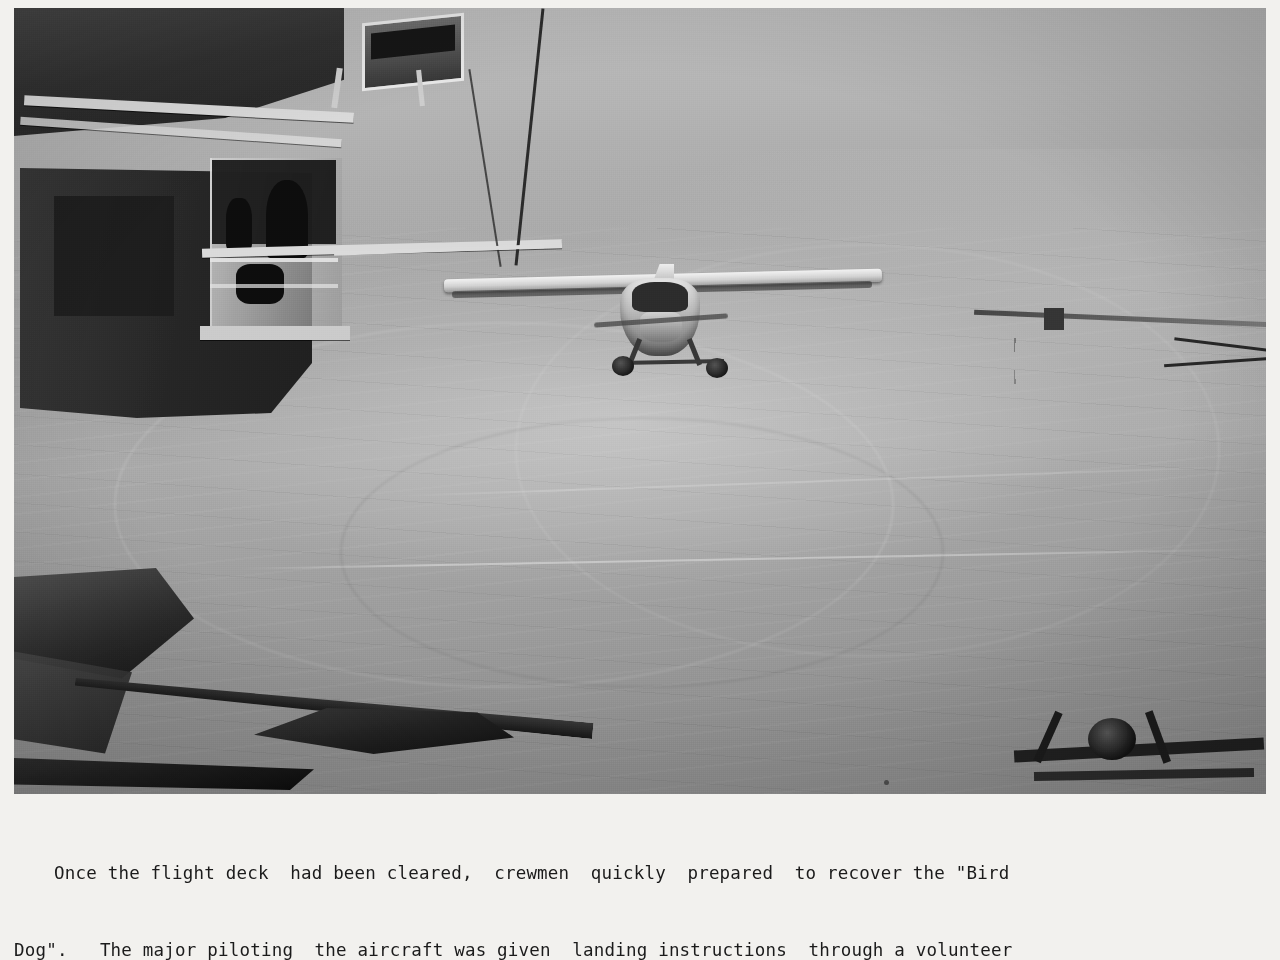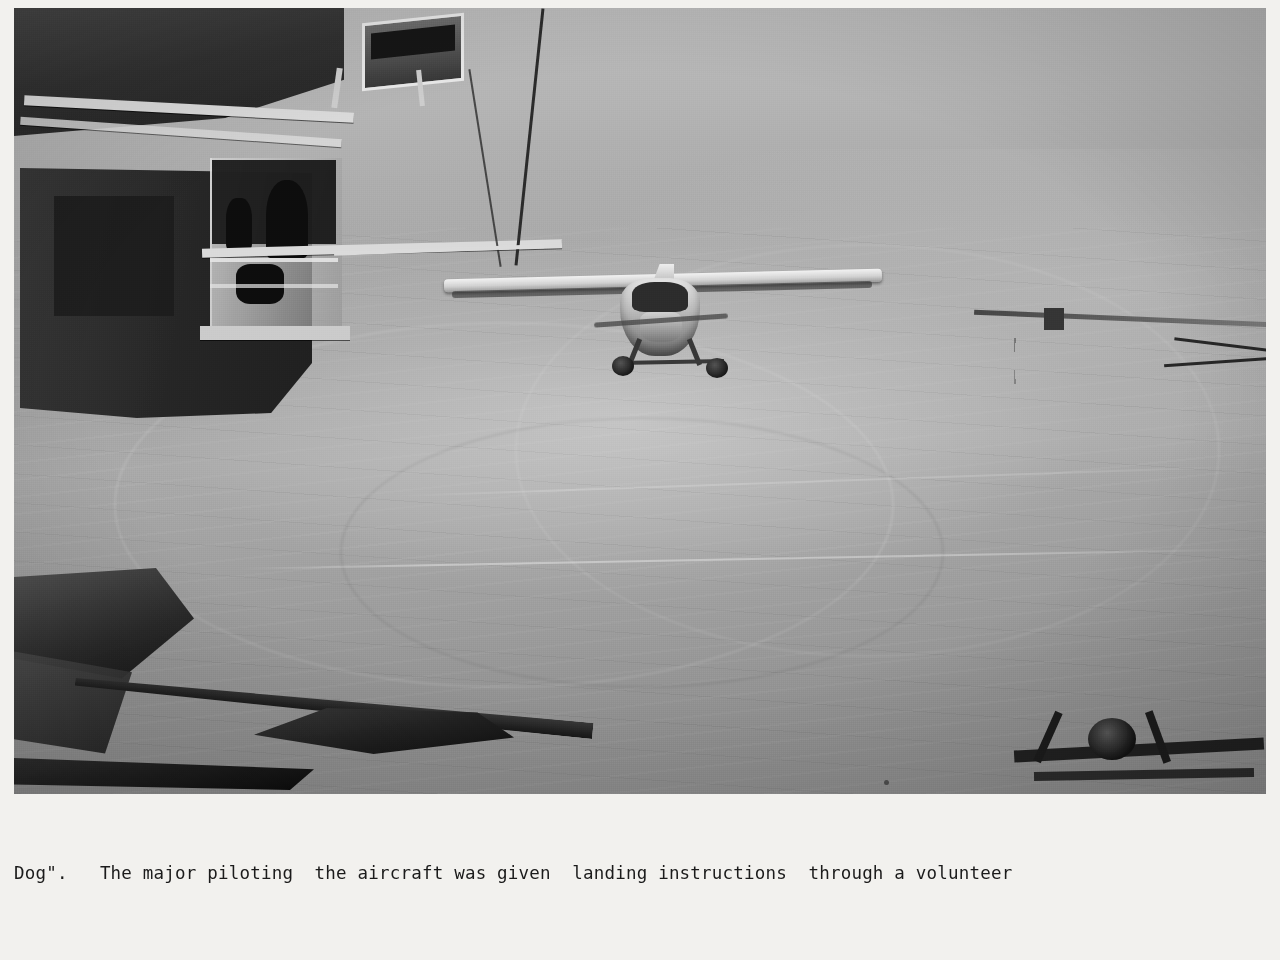--- a/index.html
+++ b/index.html
@@ -428,19 +428,20 @@
       <div class="spoke s2"></div>
     </div>
 
     <div class="deck-dot" style="left:870px; top:772px;"></div>
 
     <div class="grain"></div>
     <div class="vignette"></div>
   </div>
 
   <div class="caption">
+    <span class="line l1">Once the flight deck  had been cleared,  crewmen  quickly  prepared  to recover the "Bird</span>
     <span class="line">Dog".   The major piloting  the aircraft was given  landing instructions  through a volunteer</span>
     
     
     
   </div>
 
 </div>
 
 </body></html>

